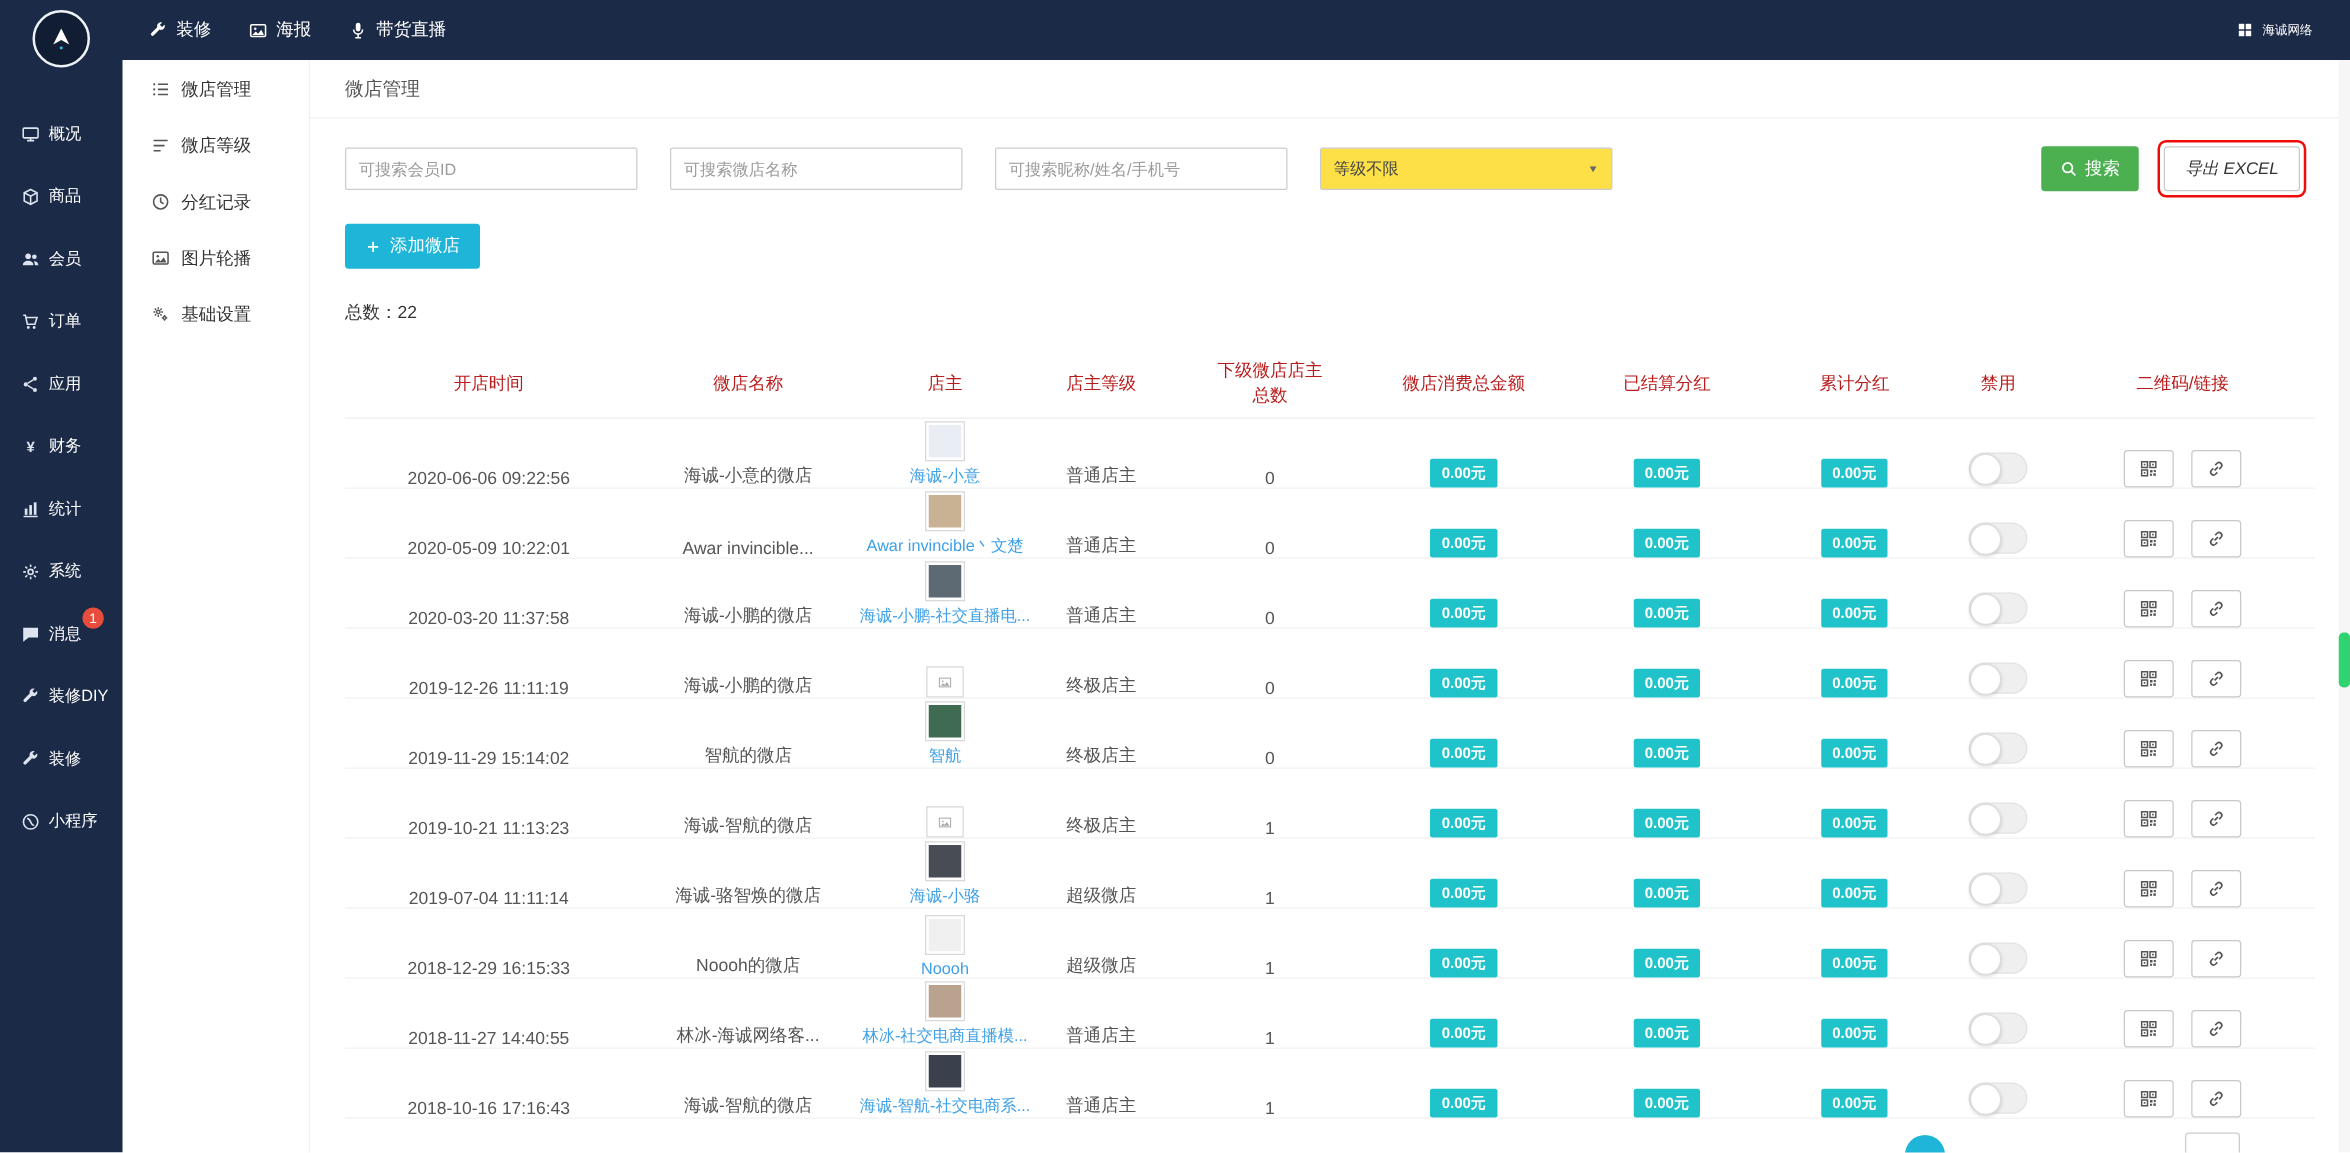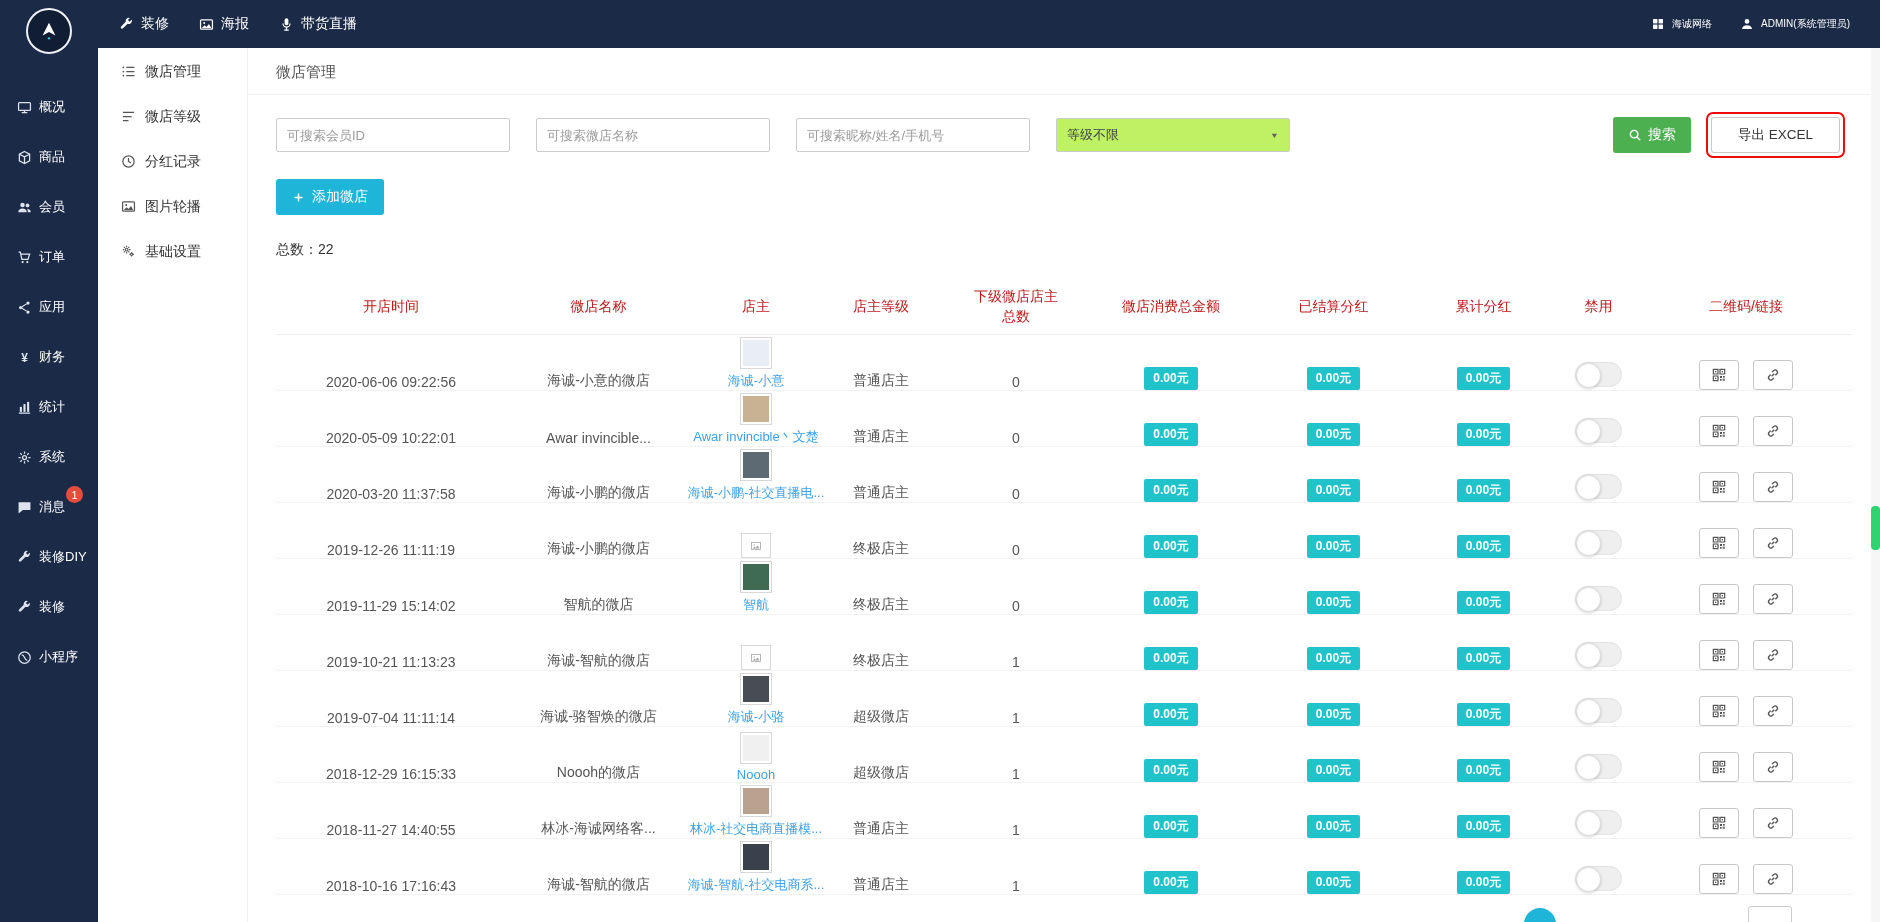--- a/index.html
+++ b/index.html
@@ -21,26 +21,26 @@
   .submenu { position:absolute; left:98px; top:48px; bottom:0; width:150px; background:#fff; border-right:1px solid #f0f0f0; padding-top:1px; z-index:5; }
   .sub-item { display:flex; align-items:center; gap:9px; height:45px; padding-left:23px; font-size:14px; color:#333; cursor:pointer; }
   .sub-item .icon { color:#555; }
 
   .main { position:absolute; left:248px; top:48px; right:0; bottom:0; background:#fff; overflow:hidden; }
   .breadcrumb { height:47px; line-height:47px; padding-left:28px; font-size:15px; color:#555; border-bottom:1px solid #f0f0f0; }
 
   .filters { display:flex; align-items:center; margin:22px 40px 0 28px; }
   .f-input { width:234px; height:34px; border:1px solid #ccc; border-radius:2px; padding:0 10px; font-size:13px; color:#333; margin-right:26px; outline:none; }
   .f-input::placeholder { color:#9b9b9b; }
-  .f-select { width:234px; height:34px; border:1px solid #ccc; border-radius:2px; display:flex; align-items:center; justify-content:space-between; padding:0 10px; font-size:13px; color:#444; cursor:pointer; background:#bef264; }
+  .f-select { width:234px; height:34px; border:1px solid #ccc; border-radius:2px; display:flex; align-items:center; justify-content:space-between; padding:0 10px; font-size:13px; color:#444; cursor:pointer; background:#fde047; }
   .caret { font-size:9px; color:#666; transform:scaleY(.85); }
   .spacer { flex:1; }
   .btn-search { display:flex; align-items:center; gap:6px; height:36px; padding:0 15px; background:#4caf50; border:none; border-radius:3px; color:#fff; font-size:14px; cursor:pointer; }
   .export-wrap { margin-left:20px; outline:2px solid #f00b0b; outline-offset:3px; border-radius:2px; }
-  .btn-export { height:36px; padding:0 26px; background:#fff; border:1px solid #c9c9c9; border-radius:3px; font-size:13.5px; color:#333; cursor:pointer; }
+  .btn-export { height:36px; padding:0 16px; background:#fff; border:1px solid #c9c9c9; border-radius:3px; font-size:13.5px; color:#333; cursor:pointer;font-style:italic; }
 
   .add-row { margin:26px 28px 0; }
   .btn-add { display:inline-flex; align-items:center; gap:7px; height:36px; padding:0 16px; background:#1fb5d8; border:none; border-radius:3px; color:#fff; font-size:14px; cursor:pointer; }
 
   .total { margin:26px 28px 0; font-size:14px; color:#333; }
 
   .table { margin:20px 28px 0; }
   .thead { display:flex; align-items:center; min-height:56px; border-bottom:1px solid #eee; color:#b91c1c; font-size:14px; }
   .hcell { text-align:center; line-height:1.4; }
   .hcell .narrow { display:inline-block; max-width:90px; }
@@ -114,29 +114,20 @@
         <span class="icon i14">
           <svg viewBox="0 0 24 24" aria-hidden="true">
             <rect x="3.5" y="3.5" width="7.5" height="7.5" fill="currentColor"></rect>
             <rect x="13" y="3.5" width="7.5" height="7.5" fill="currentColor"></rect>
             <rect x="3.5" y="13" width="7.5" height="7.5" fill="currentColor"></rect>
             <rect x="13" y="13" width="7.5" height="7.5" fill="currentColor"></rect>
           </svg>
         </span>
         <span>海诚网络</span>
       </div>
-      <div class="tright-item">
-        <span class="icon i14">
-          <svg viewBox="0 0 24 24" aria-hidden="true">
-            <circle cx="12" cy="7.5" r="4" fill="currentColor"></circle>
-            <path d="M3.5 20.5c0-4.2 3.8-6.5 8.5-6.5s8.5 2.3 8.5 6.5z" fill="currentColor"></path>
-          </svg>
-        </span>
-        <span>ADMIN(系统管理员)</span>
-      </div>
     </div>
 </div>
 
 <aside class="sidebar" id="sidebar">
     <div class="side-item">
       <span class="icon">
         <svg viewBox="0 0 24 24" aria-hidden="true">
           <rect x="2.5" y="4" width="19" height="12.5" rx="1.5" fill="none" stroke="currentColor" stroke-width="2"></rect>
           <path d="M12 16.5v3.5M7.5 20h9" stroke="currentColor" stroke-width="2" fill="none"></path>
         </svg>

